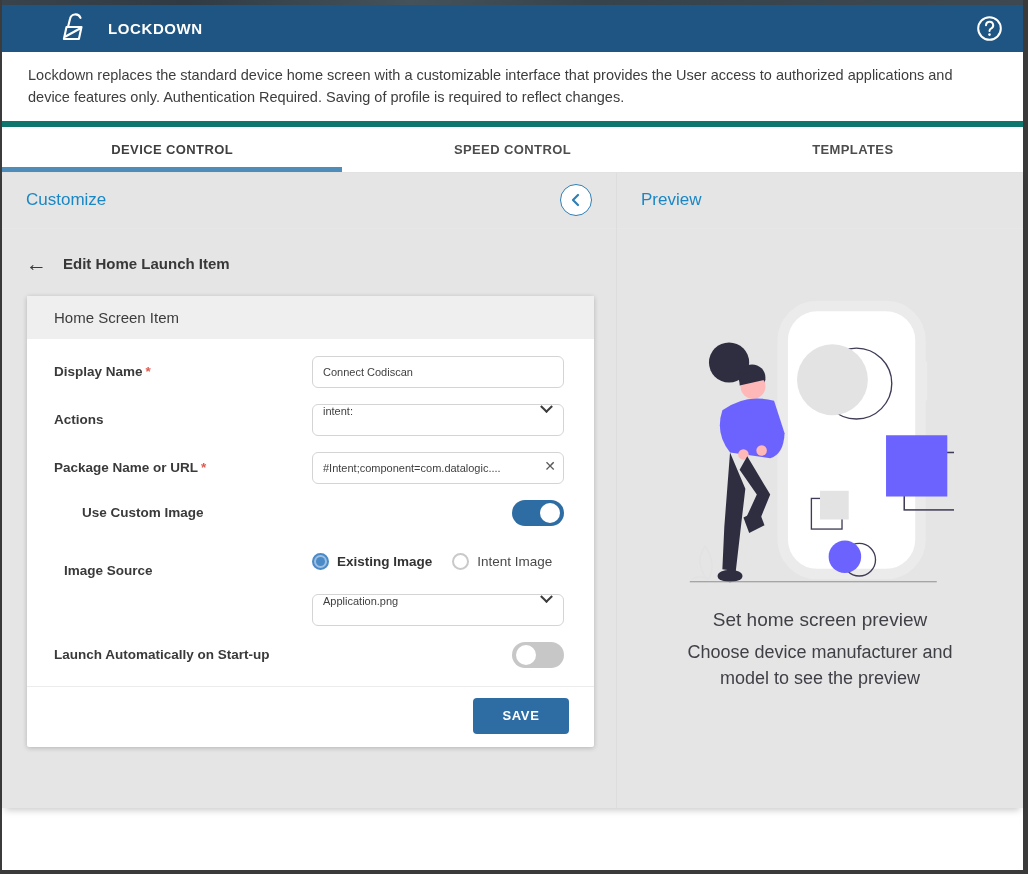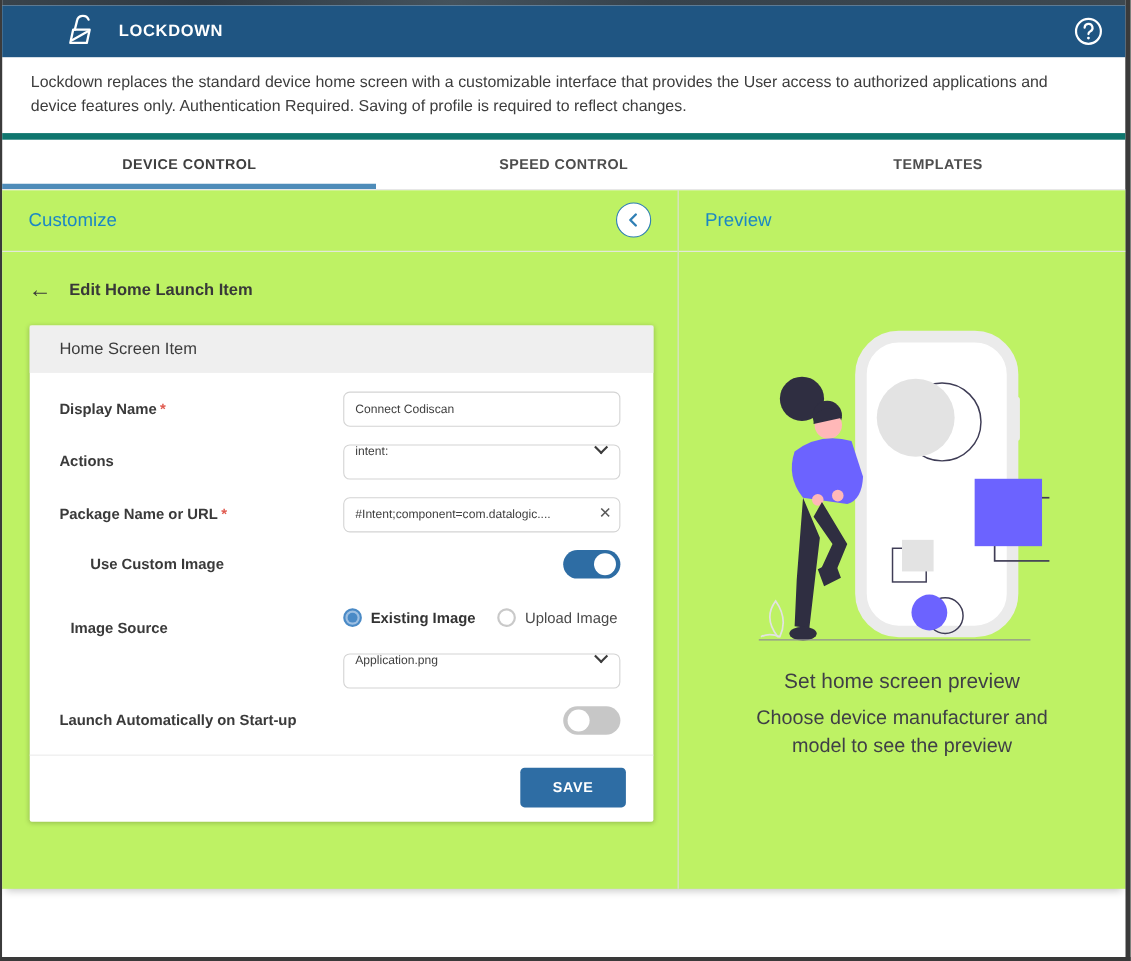--- a/index.html
+++ b/index.html
@@ -26,21 +26,21 @@
   
   .desc { padding:13px 26px 12px; font-size:14.5px; line-height:1.5; color:#3d3d3d; border-bottom:6px solid #0f766e; }
 
   
   .tabs { display:flex; height:46px; border-bottom:1px solid #e2e2e2; flex:0 0 auto; }
   .tab { flex:1; display:flex; align-items:center; justify-content:center; font-size:13px; font-weight:bold;
     color:#4d4d4d; letter-spacing:0.4px; cursor:pointer; }
   .tab.active { box-shadow: inset 0 -5px 0 #4e8cb9; color:#3f3f3f; }
 
   
-  .content { display:flex; height:635px; flex:0 0 auto; box-shadow:0 5px 7px -3px rgba(0,0,0,0.22); position:relative; z-index:2; background:#bef264; }
+  .content { display:flex; height:635px; flex:0 0 auto; box-shadow:0 5px 7px -3px rgba(0,0,0,0.22); position:relative; z-index:2; background:#e5e5e5; }
   .left-panel { width:615px; border-right:1px solid #ddd; }
   .right-panel { flex:1; }
 
   .panel-head { height:56px; display:flex; align-items:center; padding:0 24px; border-bottom:1px solid #e7e7e7; }
   .panel-title { font-size:17px; color:#1a87c5; }
   .collapse-btn { margin-left:auto; width:32px; height:32px; border-radius:50%; border:1px solid #2f7fb5; background:#fff;
     display:flex; align-items:center; justify-content:center; cursor:pointer; }
 
   .edit-row { display:flex; align-items:center; padding:24px 24px 14px; }
   .back-arrow { font-size:21px; color:#3a3a3a; line-height:1; cursor:pointer; background:none; border:none; }
@@ -188,21 +188,21 @@
 
           <div class="frow">
             <div class="flabel indent">Image Source</div>
             <div class="radio-group">
               <div class="radio-opt">
                 <span class="radio sel"></span>
                 <span class="radio-label-sel">Existing Image</span>
               </div>
               <div class="radio-opt">
                 <span class="radio unsel"></span>
-                <span class="radio-label">Upload Image</span>
+                <span class="radio-label">Intent Image</span>
               </div>
             </div>
           </div>
 
           <div class="frow">
             <div class="flabel"></div>
             <div class="fctrl">
               <div class="select">
                 <span>Application.png</span>
                 <span class="chev"></span>

